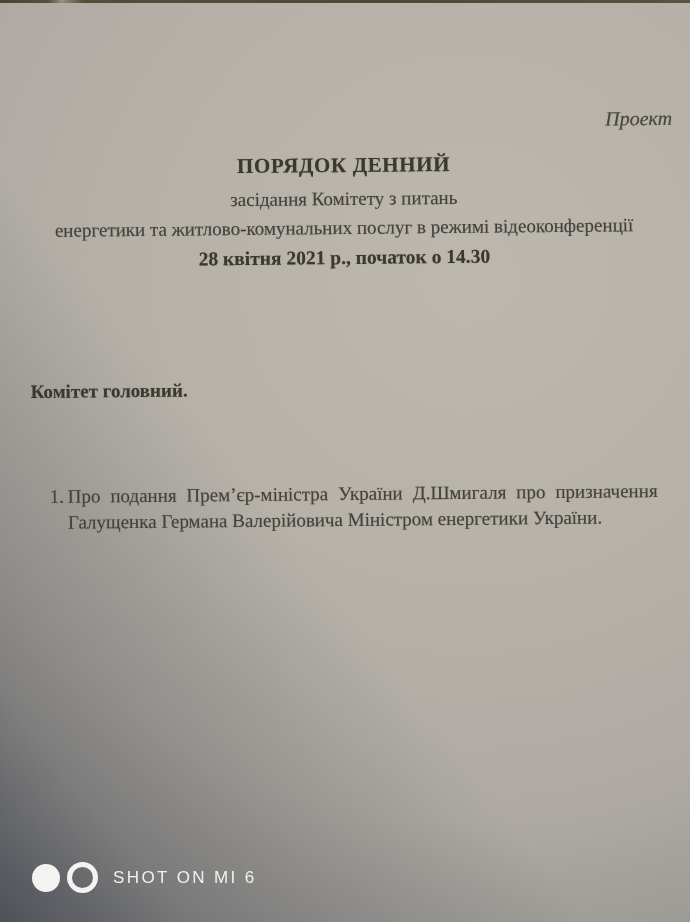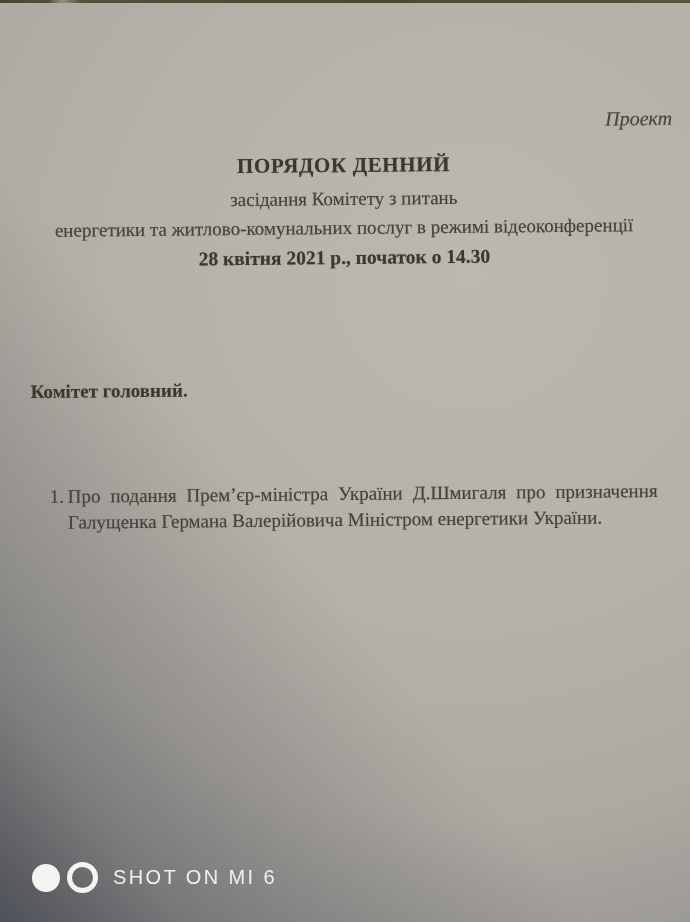--- a/index.html
+++ b/index.html
@@ -125,21 +125,21 @@
     margin-left: 7px;
     border-radius: 50%;
     border: 5px solid #f3f4f2;
     box-sizing: border-box;
     background: transparent;
   }
   .wm-text {
     margin-left: 15px;
     font-family: "Liberation Sans", "DejaVu Sans", sans-serif;
     color: #eff1ef;
-    font-size: 20px;
+    font-size: 17px;
     line-height: 19px;
     letter-spacing: 2.4px;
     white-space: nowrap;
   }
 </style>
 </head>
 <body>
 
 <div class="photo">
   <div class="top-edge"></div>

